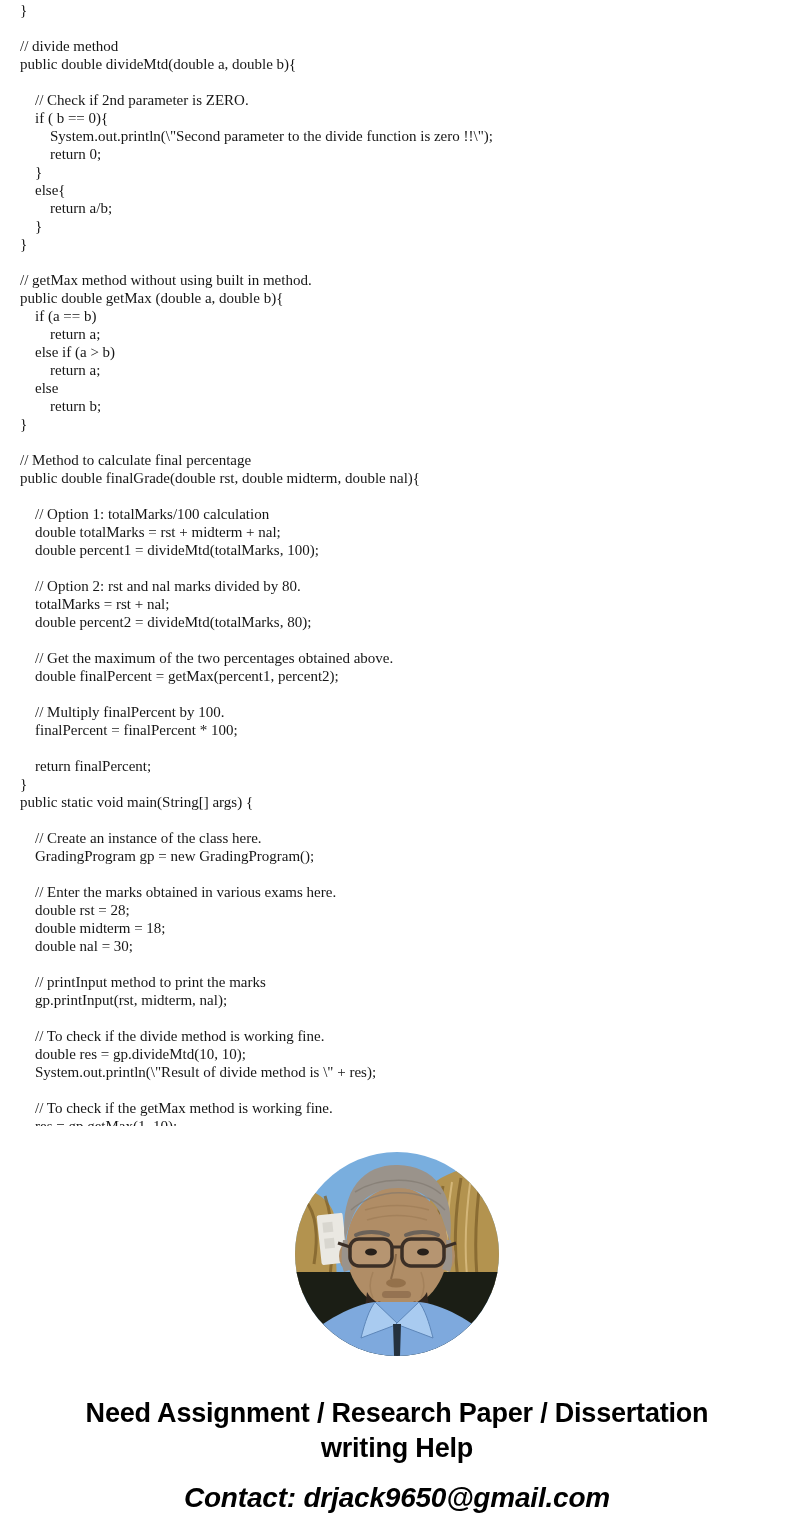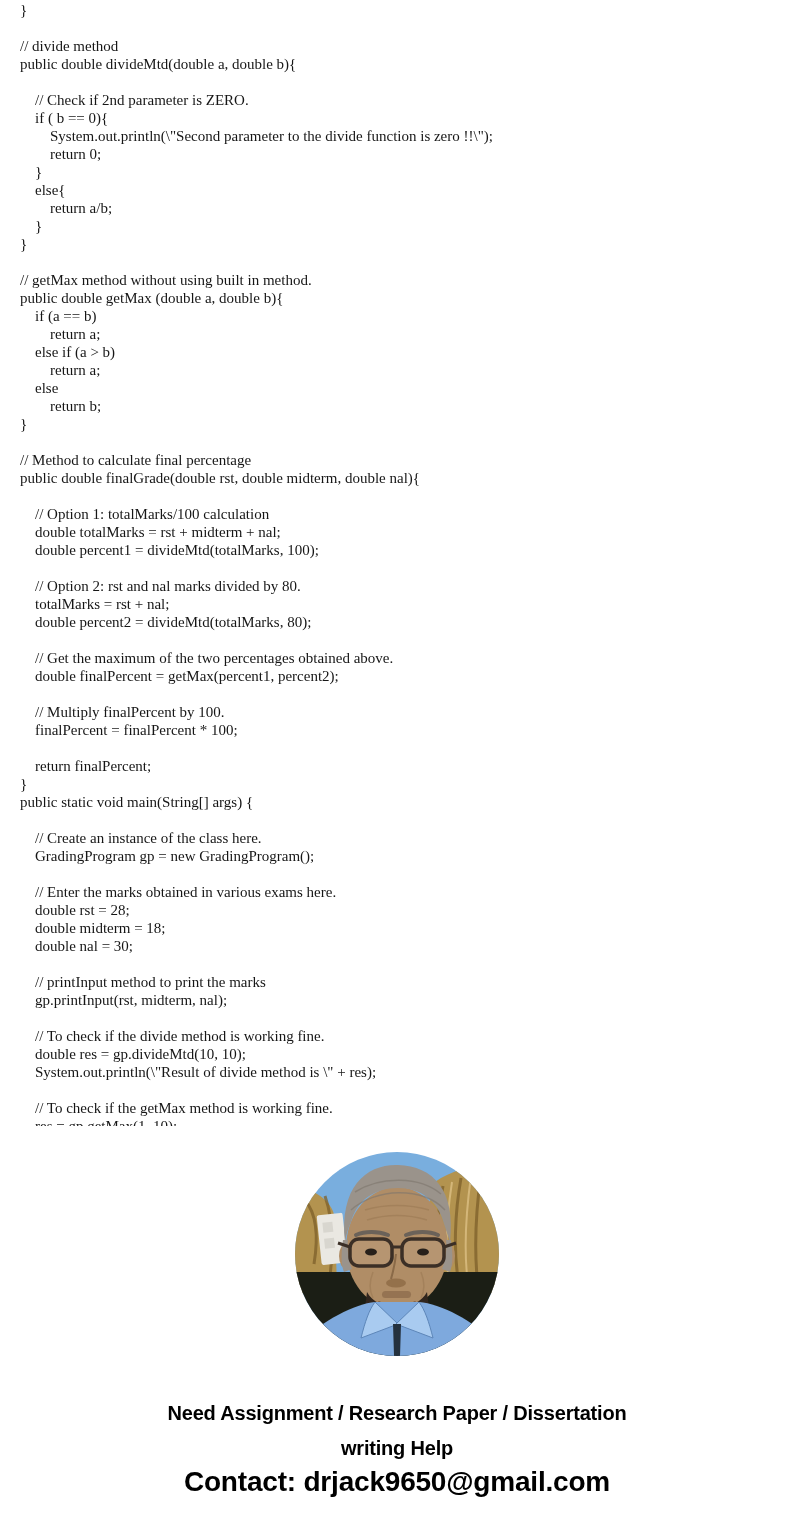--- a/index.html
+++ b/index.html
@@ -38,30 +38,31 @@
     position: absolute;
     top: 1396px;
     left: 0;
     width: 794px;
     text-align: center;
     font-family: "Liberation Sans", "DejaVu Sans", sans-serif;
     font-weight: bold;
     color: #000000;
   }
   .footer-heading {
-    font-size: 20px;
+    font-size: 27px;
     line-height: 35px;
     letter-spacing: -0.2px;
     white-space: pre-line;
   }
   .footer-contact {
     font-size: 28px;
     line-height: 31px;
     letter-spacing: -0.2px;
-    margin-top: 0px;
+    margin-top: 16px;
+    font-style: italic;
   }
 </style>
 </head>
 <body>
 
 <div class="page">
 
   <div class="code-viewport">
     <pre>}
 

